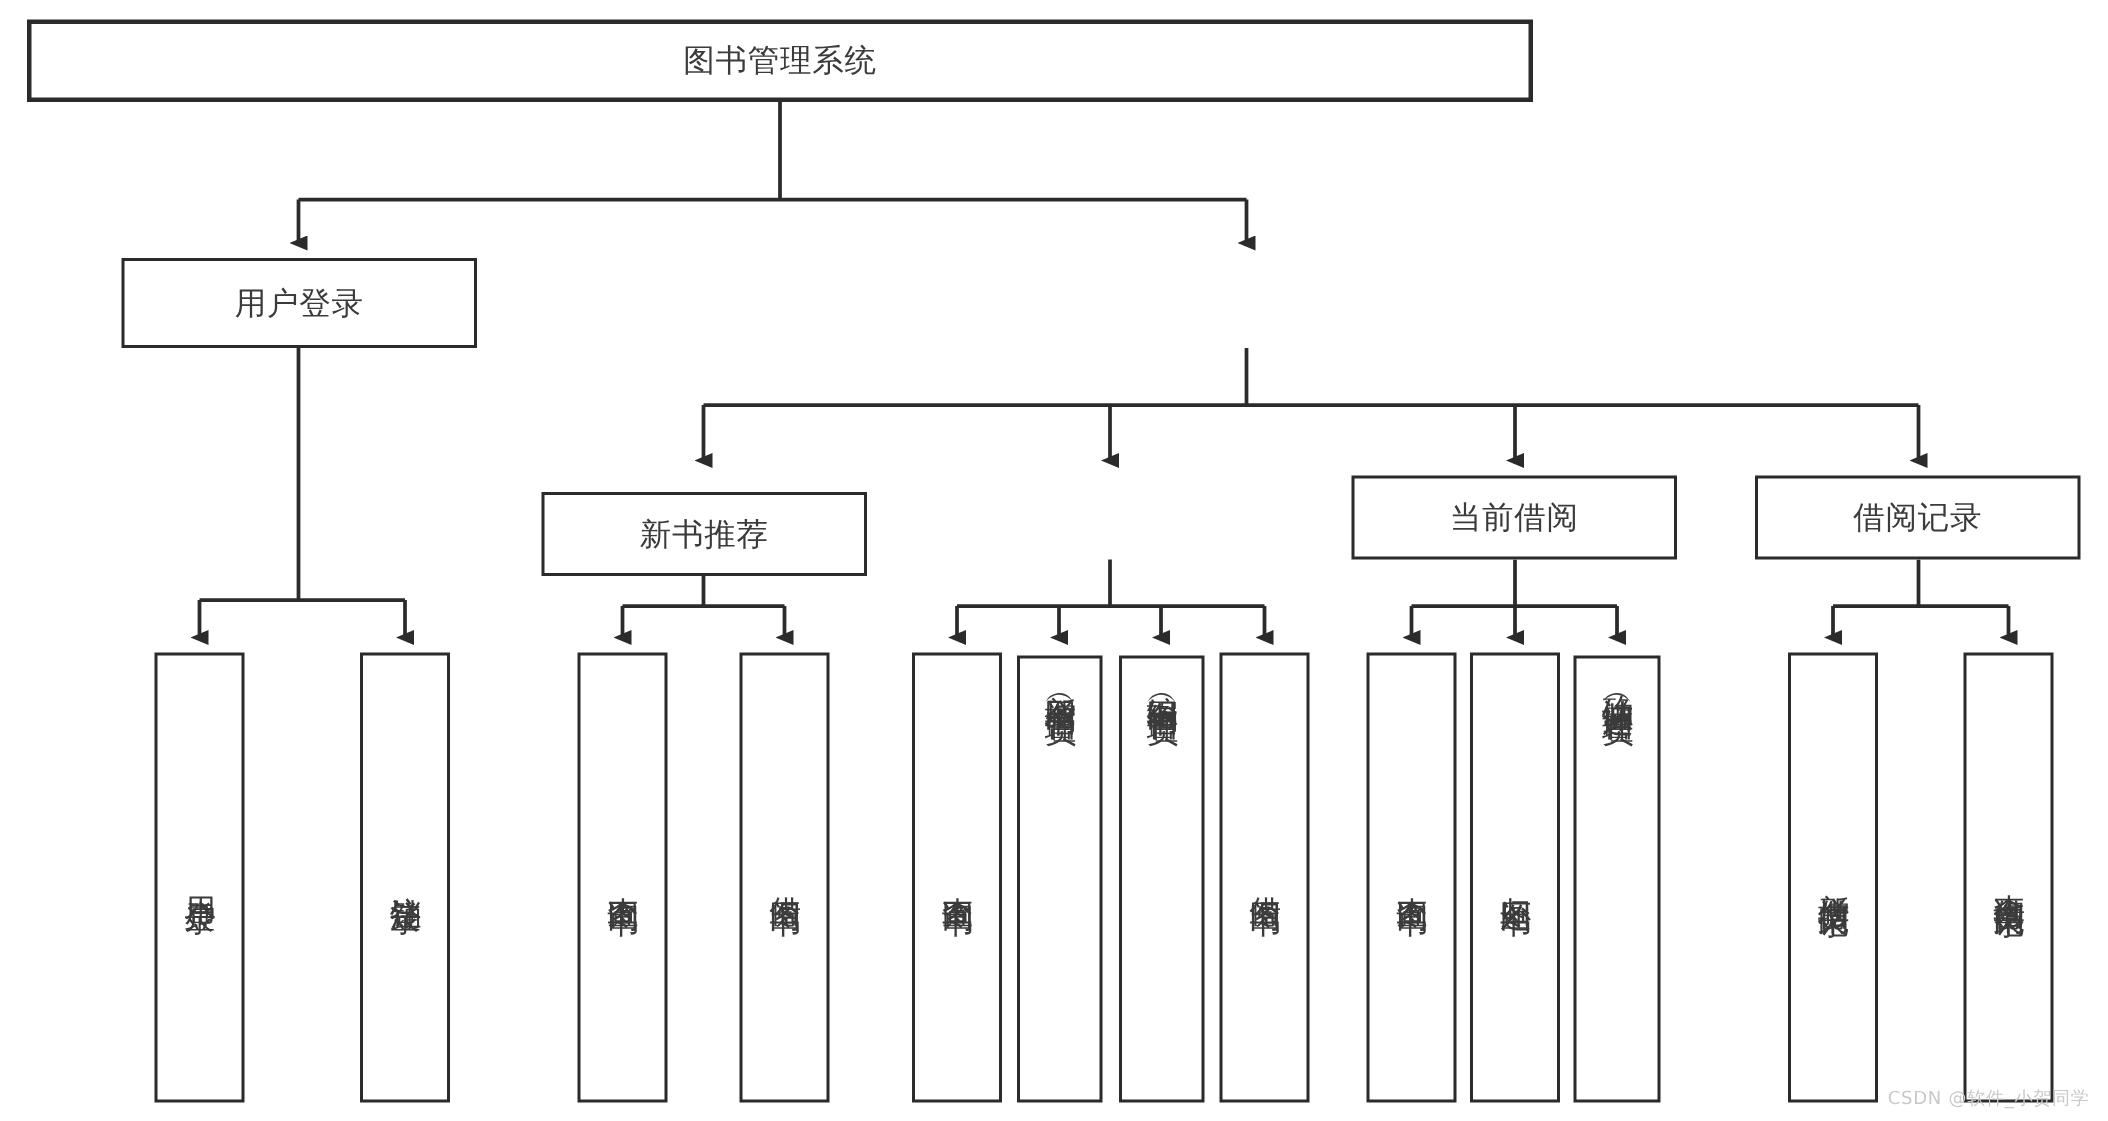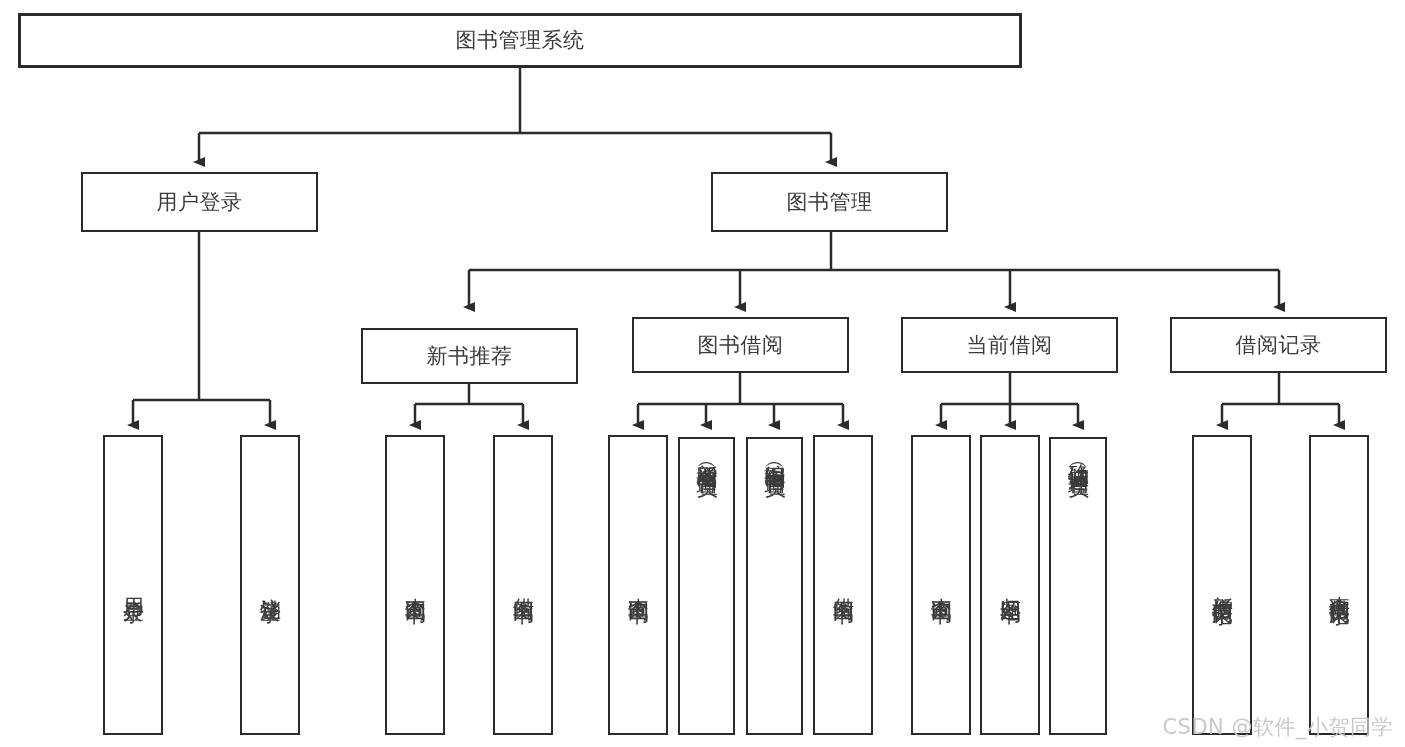--- a/index.html
+++ b/index.html
@@ -65,21 +65,21 @@
   }
   .node.leaf.centered {
     align-items: center;
     padding-top: 0;
   }
   .watermark {
     position: absolute;
     right: 12px;
     bottom: 6px;
     color: #c9c9c9;
-    font-size: 21px;
+    font-size: 12px;
     letter-spacing: 0.5px;
     white-space: nowrap;
     font-family: "DejaVu Sans", "Liberation Sans", sans-serif;
   }
 </style>
 </head>
 <body>
 
 <div id="canvas">
 
@@ -133,30 +133,24 @@
     </g>
   </svg>
 
   <div class="node root" style="left:18px; top:13px; width:1004px; height:55px;">
     <span class="node-label">图书管理系统</span>
   </div>
 
   <div class="node" style="left:81px; top:172px; width:237px; height:60px;">
     <span class="node-label">用户登录</span>
   </div>
-  <div class="node" style="left:711px; top:172px; width:237px; height:60px;">
-    <span class="node-label">图书管理</span>
-  </div>
 
   <div class="node" style="left:361px; top:328px; width:217px; height:56px;">
     <span class="node-label">新书推荐</span>
   </div>
-  <div class="node" style="left:632px; top:317px; width:217px; height:56px;">
-    <span class="node-label">图书借阅</span>
-  </div>
   <div class="node" style="left:1170px; top:317px; width:217px; height:56px;">
     <span class="node-label">借阅记录</span>
   </div>
   <div class="node" style="left:901px; top:317px; width:217px; height:56px;">
     <span class="node-label">当前借阅</span>
   </div>
 
   <div class="node leaf centered" style="left:103px; top:435px; width:60px; height:300px;">
     <span class="node-label">用户登录</span>
   </div>

